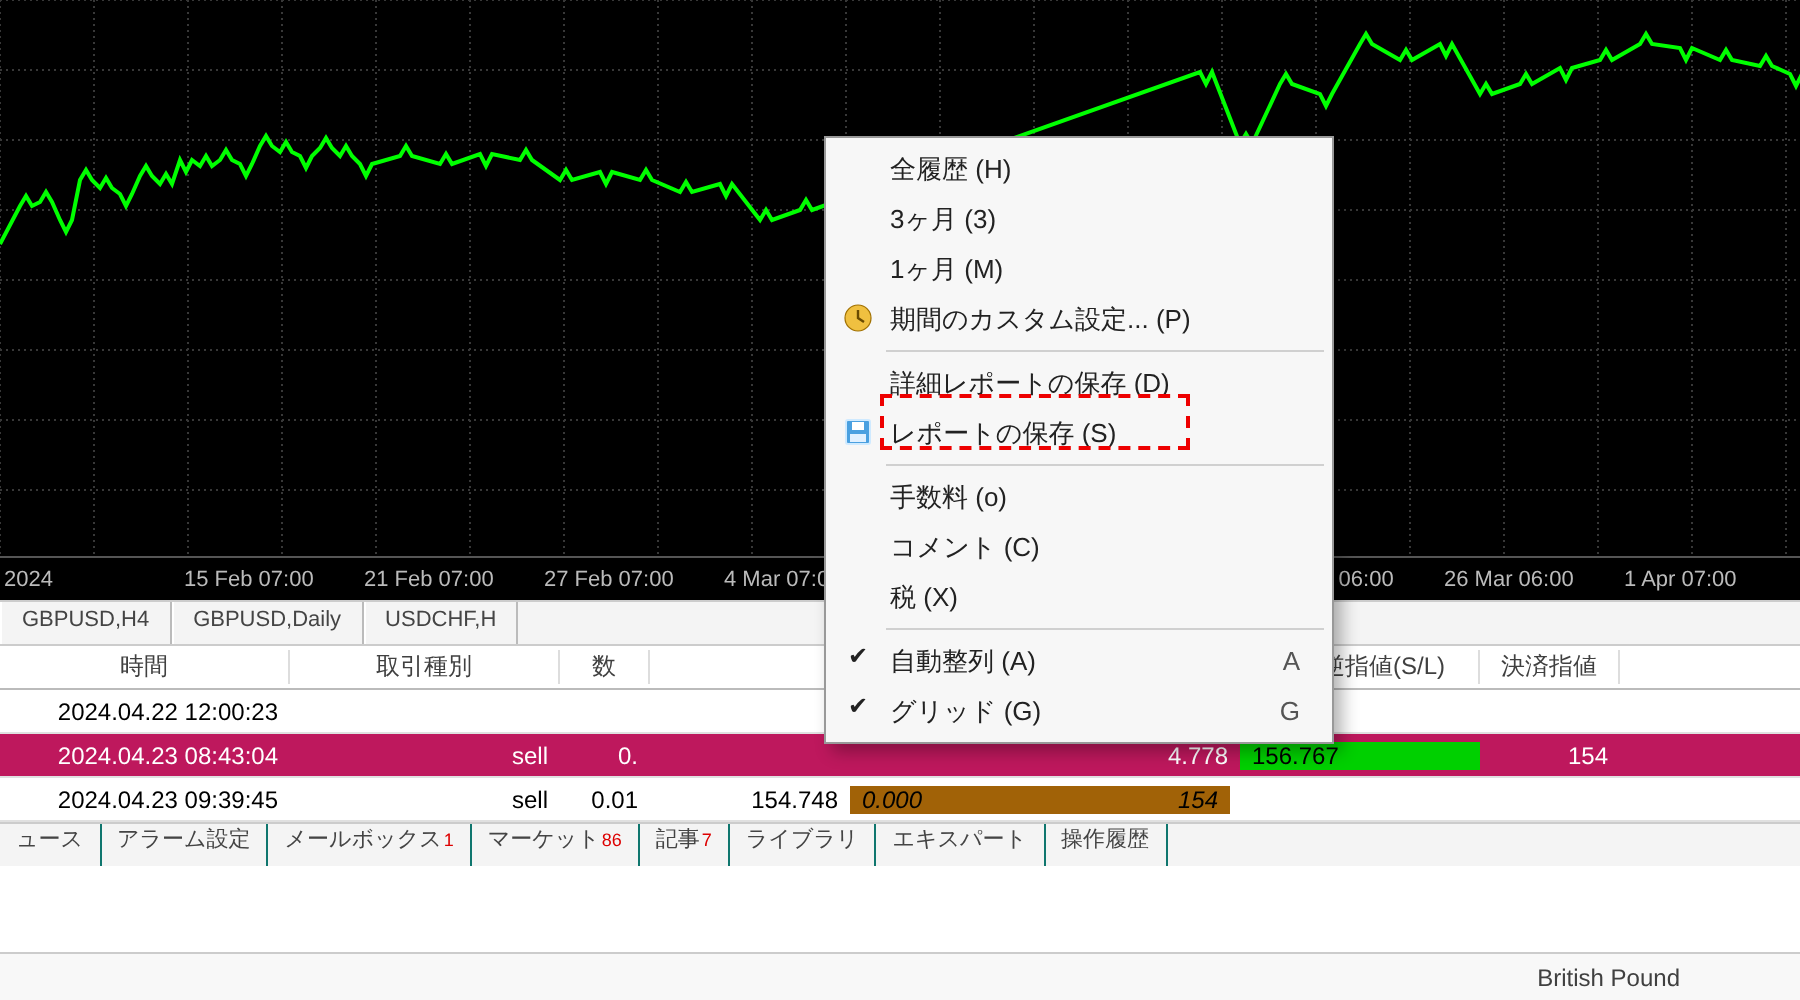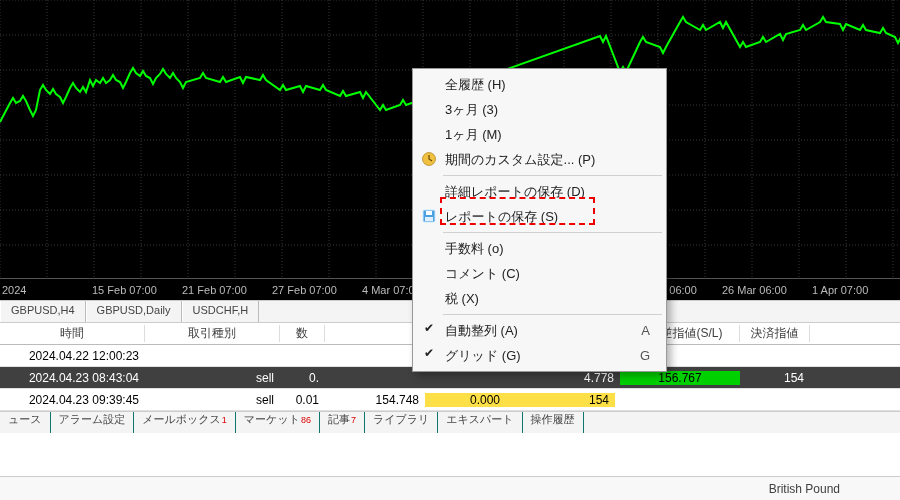--- a/index.html
+++ b/index.html
@@ -62,25 +62,25 @@
     font-size: 12px;
     border-bottom: 1px solid #bbb;
   }
   .hdr .cell { border-right: 1px solid #ddd; text-align: center; }
   .cell { padding: 0 6px; overflow: hidden; white-space: nowrap; }
   .c-time   { width: 145px; text-align: right; }
   .c-type   { width: 135px; text-align: right; }
   .c-qty    { width: 45px;  text-align: right; }
   .c-sym    { width: 195px; text-align: right; }
   .c-price  { width: 100px; text-align: right; }
-  .c-sl     { width: 120px; text-align: center; }
+  .c-sl     { width: 120px; text-align: left; }
   .c-tp     { width: 70px;  text-align: right; }
-  .row-sel { background:#404040; color: #fff; }
+  .row-sel { background:#be185d; color: #fff; }
   .row-sel .c-sl { background:#00d000; color:#000; }
-  .row-alt .c-sl, .row-alt .c-tp { background:#fde047; }
+  .row-alt .c-sl, .row-alt .c-tp { background:#a16207;font-style:italic; }
   .bottom-tabs {
     height: 22px;
     background: #f4f4f4;
     display: flex;
     border-top: 1px solid #ccc;
     align-items: center;
     font-size: 11px;
   }
   .btab { padding: 0 8px; border-right: 1px solid #0f766e; color: #444; height: 100%; display: flex; align-items: flex-start; cursor: default; }
   .btab .sub { color: #d00; font-size: 9px; margin-left: 1px; position: relative; top: 3px; }

